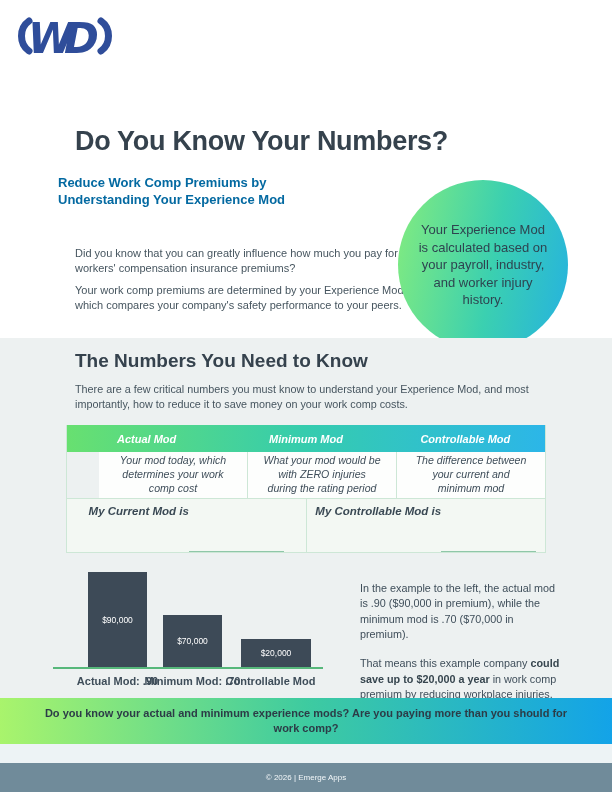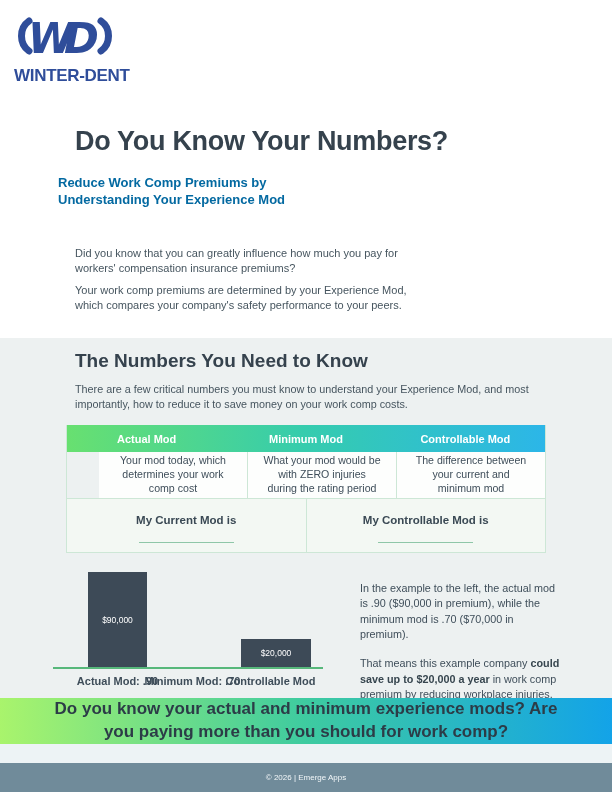--- a/index.html
+++ b/index.html
@@ -21,72 +21,74 @@
     position:absolute; left:398px; top:180px; width:170px; height:170px; border-radius:50%;
     background:linear-gradient(100deg, #84ec7e 0%, #3bd0b0 55%, #25b2e0 100%);
     display:flex; align-items:center; justify-content:center; text-align:center;
   }
   .hero-circle span { width:136px; font-size:13px; color:#2e4450; line-height:1.35; }
   
   .numbers-section { position:absolute; left:0; top:338px; width:612px; height:360px; background:#edf1f1; }
   .section-heading { position:absolute; left:75px; top:12px; font-size:19px; font-weight:700; color:#35424d; }
   .section-intro { position:absolute; left:75px; top:44px; width:505px; font-size:10.8px; color:#46555f; line-height:1.35; }
   
-  .mod-table { position:absolute; left:66px; top:87px; width:480px; border:1px solid #cde7d6; border-top:none; }
+  .mod-table { position:absolute; left:66px; top:87px; width:480px; border:1px solid #cde7d6; border-top:none;font-style:italic; }
   .mod-header { display:flex; height:27px; background:linear-gradient(90deg,#68e070 0%,#35ccae 50%,#2cb6e8 100%); }
   .mod-header .cell { flex:1; display:flex; align-items:center; justify-content:center; font-size:11px; font-weight:700; color:#ffffff; }
   .mod-desc { display:flex; height:46px; background:#fdfefd;margin-left:32px; }
   .mod-desc .cell { flex:1; display:flex; align-items:center; justify-content:center; text-align:center; font-size:10.6px; color:#3f4e5a; line-height:1.3; padding:2px 14px; border-right:1px solid #cde7d6; }
   .mod-desc .cell:last-child { border-right:none; }
   .mod-fill { display:flex; height:54px; background:#f3f8f3; border-top:1px solid #cde7d6; }
-  .mod-fill .cell { flex:1; display:flex; flex-direction:column; align-items:center; justify-content:center; border-right:1px solid #cde7d6; }
+  .mod-fill .cell { flex:1; display:flex; flex-direction:row; justify-content:center; border-right:1px solid #cde7d6; }
   .mod-fill .cell:last-child { border-right:none; }
   .mod-fill .fill-label { font-size:11.5px; font-weight:700; color:#3a4954; margin-top:6px; }
   .fill-line { width:95px; border-bottom:1px solid #8fc7a8; margin-top:16px; }
   
   .chart { position:absolute; left:53px; top:232px; width:270px; height:125px; }
   .chart-plot { position:absolute; left:0; top:0; width:270px; height:97px; }
   .bar { position:absolute; bottom:0; background:#3d4a57; display:flex; align-items:center; justify-content:center;margin-top:43px; }
   .bar-label { color:#ffffff; font-size:8.5px; }
   .chart-axis { position:absolute; left:0; top:97px; width:270px; height:2px; background:#57b87b; }
   .axis-label { position:absolute; top:105px; width:120px; text-align:center; font-size:11px; font-weight:600; color:#3e4d59; }
   
   .example-text { position:absolute; left:360px; top:243px; width:200px; font-size:10.8px; color:#3f4e5a; line-height:1.42; }
   .example-text p + p { margin-top:14px; }
   .example-text b { font-weight:700; color:#37464f; }
   
   .banner {
     position:absolute; left:0; top:698px; width:612px; height:46px;
     background:linear-gradient(90deg,#a9f46c 0%,#3ecba0 50%,#13a3e8 100%);
     display:flex; align-items:center; justify-content:center;
   }
-  .banner span { width:530px; text-align:center; font-size:17px; font-weight:700; color:#2c3c47; line-height:1.35; }
+  .banner span { width:530px; text-align:center; font-size:11px; font-weight:700; color:#2c3c47; line-height:1.35; }
   .strip { position:absolute; left:0; top:744px; width:612px; height:19px; background:#edf3f5; }
   .footer { position:absolute; left:0; top:763px; width:612px; height:29px; background:#708b9a; display:flex; align-items:center; justify-content:center; }
   .footer span { font-size:8px; color:#f2f7f9; }
 </style>
 </head>
 <body>
 
 <div class="page">
 
   <div class="logo">
     <svg width="102" height="56" viewBox="0 0 102 56">
       <path d="M15 13 C 5 20, 5 36, 15 43" stroke="#2f4d9a" stroke-width="7" fill="none" stroke-linecap="round"></path>
       <path d="M87 13 C 97 20, 97 36, 87 43" stroke="#2f4d9a" stroke-width="7" fill="none" stroke-linecap="round"></path>
       <text x="14" y="45" font-family="DejaVu Sans, sans-serif" font-weight="bold" font-style="italic" font-size="42" fill="#2f4d9a">W</text>
       <text x="50" y="45" font-family="DejaVu Sans, sans-serif" font-weight="bold" font-style="italic" font-size="42" fill="#2f4d9a">D</text>
     </svg>
-    <div class="logo-name">WINTER-DENT</div>
   </div>
 
   <h1 class="hero-title">Do You Know Your Numbers?</h1>
   <h2 class="hero-subtitle">Reduce Work Comp Premiums by Understanding Your Experience Mod</h2>
   <p class="hero-p1">Did you know that you can greatly influence how much you pay for workers' compensation insurance premiums?</p>
   <p class="hero-p2">Your work comp premiums are determined by your Experience Mod, which compares your company's safety performance to your peers.</p>
+  <div class="hero-circle">
+    <span>Your Experience Mod is calculated based on your payroll, industry, and worker injury history.</span>
+  </div>
 
   <div class="numbers-section">
     <h3 class="section-heading">The Numbers You Need to Know</h3>
     <p class="section-intro">There are a few critical numbers you must know to understand your Experience Mod, and most importantly, how to reduce it to save money on your work comp costs.</p>
 
     <div class="mod-table">
       <div class="mod-header">
         <div class="cell">Actual Mod</div>
         <div class="cell">Minimum Mod</div>
         <div class="cell">Controllable Mod</div>
@@ -106,20 +108,23 @@
           <span class="fill-line"></span>
         </div>
       </div>
     </div>
 
     <div class="chart">
       <div class="chart-plot">
           <div class="bar" style="left: 35px; width: 59px; height: 95px; background: rgb(61, 74, 87);">
             <span class="bar-label">$90,000</span>
           </div>
+          <div class="bar" style="left: 110px; width: 59px; height: 52px; background: rgb(61, 74, 87);">
+            <span class="bar-label">$70,000</span>
+          </div>
           <div class="bar" style="left: 188px; width: 70px; height: 28px; background: rgb(61, 74, 87);">
             <span class="bar-label">$20,000</span>
           </div>
         </div>
       <div class="chart-axis" style="background: rgb(87, 184, 123);"></div>
     <div class="axis-label" style="left: 4.5px;">Actual Mod: .90</div>
         <div class="axis-label" style="left: 79.5px;">Minimum Mod: .70</div>
         <div class="axis-label" style="left: 157.5px;">Controllable Mod</div>
       </div>
 

